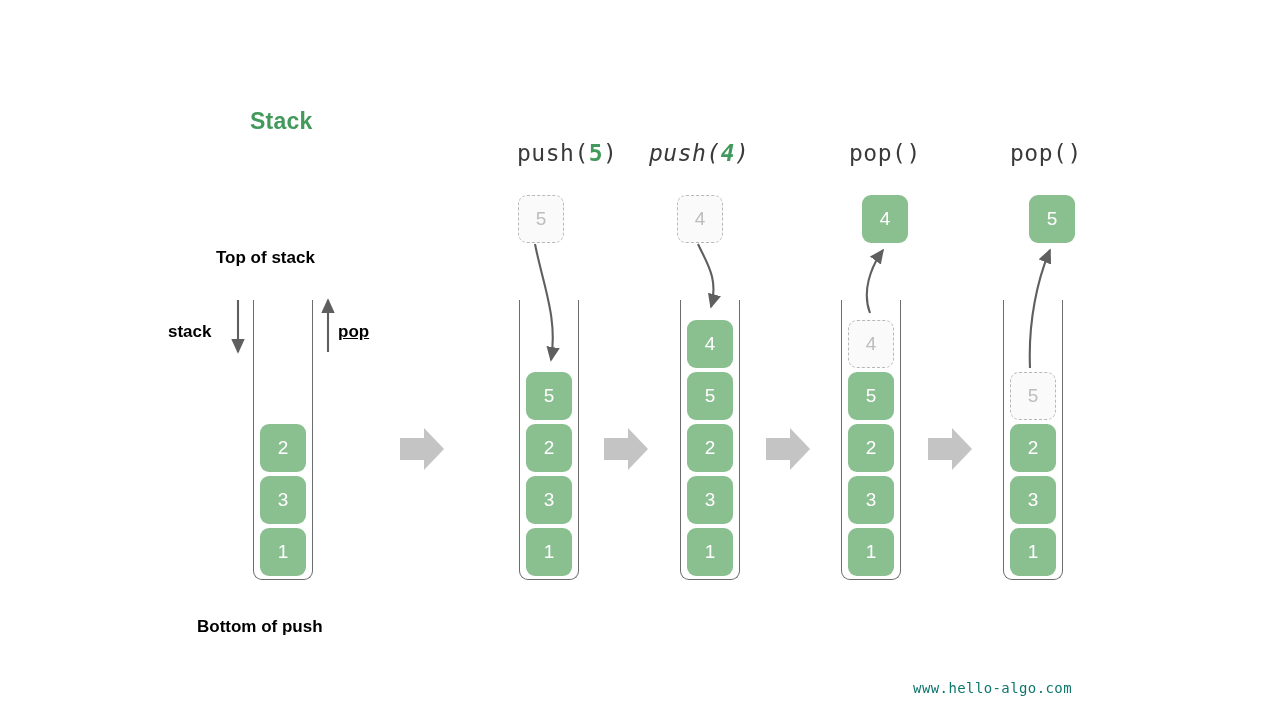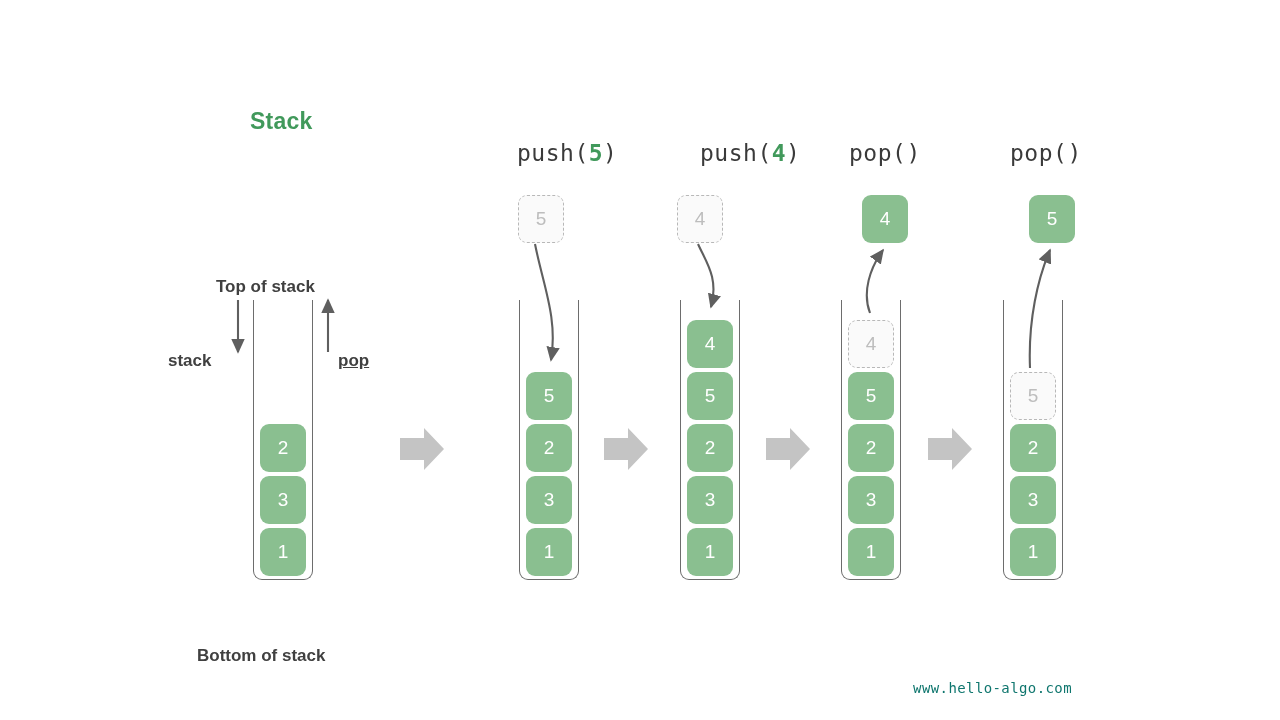--- a/index.html
+++ b/index.html
@@ -26,23 +26,22 @@
     top: 108px;
     font-size: 23px;
     font-weight: bold;
     color: #41995b;
     letter-spacing: .2px;
   }
   .label-bold {
     position: absolute;
     font-size: 17px;
     font-weight: bold;
-    color: #404040;
+    color: #000000;
     white-space: nowrap;
-    margin-top: 29px;
   }
   .label-top   { left: 216px; top: 248px; }
   .label-bottom{ left: 197px; top: 617px; }
   .label-push  { left: 168px; top: 322px; }
   .label-pop   { left: 338px; top: 322px; text-decoration: underline; }
 
   .op-header {
     position: absolute;
     top: 140px;
     font-family: "DejaVu Sans Mono", "Liberation Mono", monospace;
@@ -106,28 +105,28 @@
     pointer-events: none;
   }
 </style>
 </head>
 <body>
 
 <div id="canvas">
 
   <div class="title-stack">Stack</div>
   <div class="label-bold label-top">Top of stack</div>
-  <div class="label-bold label-bottom">Bottom of stack</div>
+  <div class="label-bold label-bottom">Bottom of push</div>
   <div class="label-bold label-push">stack</div>
   <div class="label-bold label-pop">pop</div>
 
   <div class="op-header" style="left:517px;">
     <span>push(</span><span class="arg">5</span><span>)</span>
   </div>
-  <div class="op-header" style="left:700px;">
+  <div class="op-header" style="left:649px;font-style:italic;">
     <span>push(</span><span class="arg">4</span><span>)</span>
   </div>
   <div class="op-header" style="left:849px;">
     <span>pop(</span><span class="arg"></span><span>)</span>
   </div>
   <div class="op-header" style="left:1010px;">
     <span>pop(</span><span class="arg"></span><span>)</span>
   </div>
 
   <svg class="svg-layer" viewBox="0 0 1280 720">

